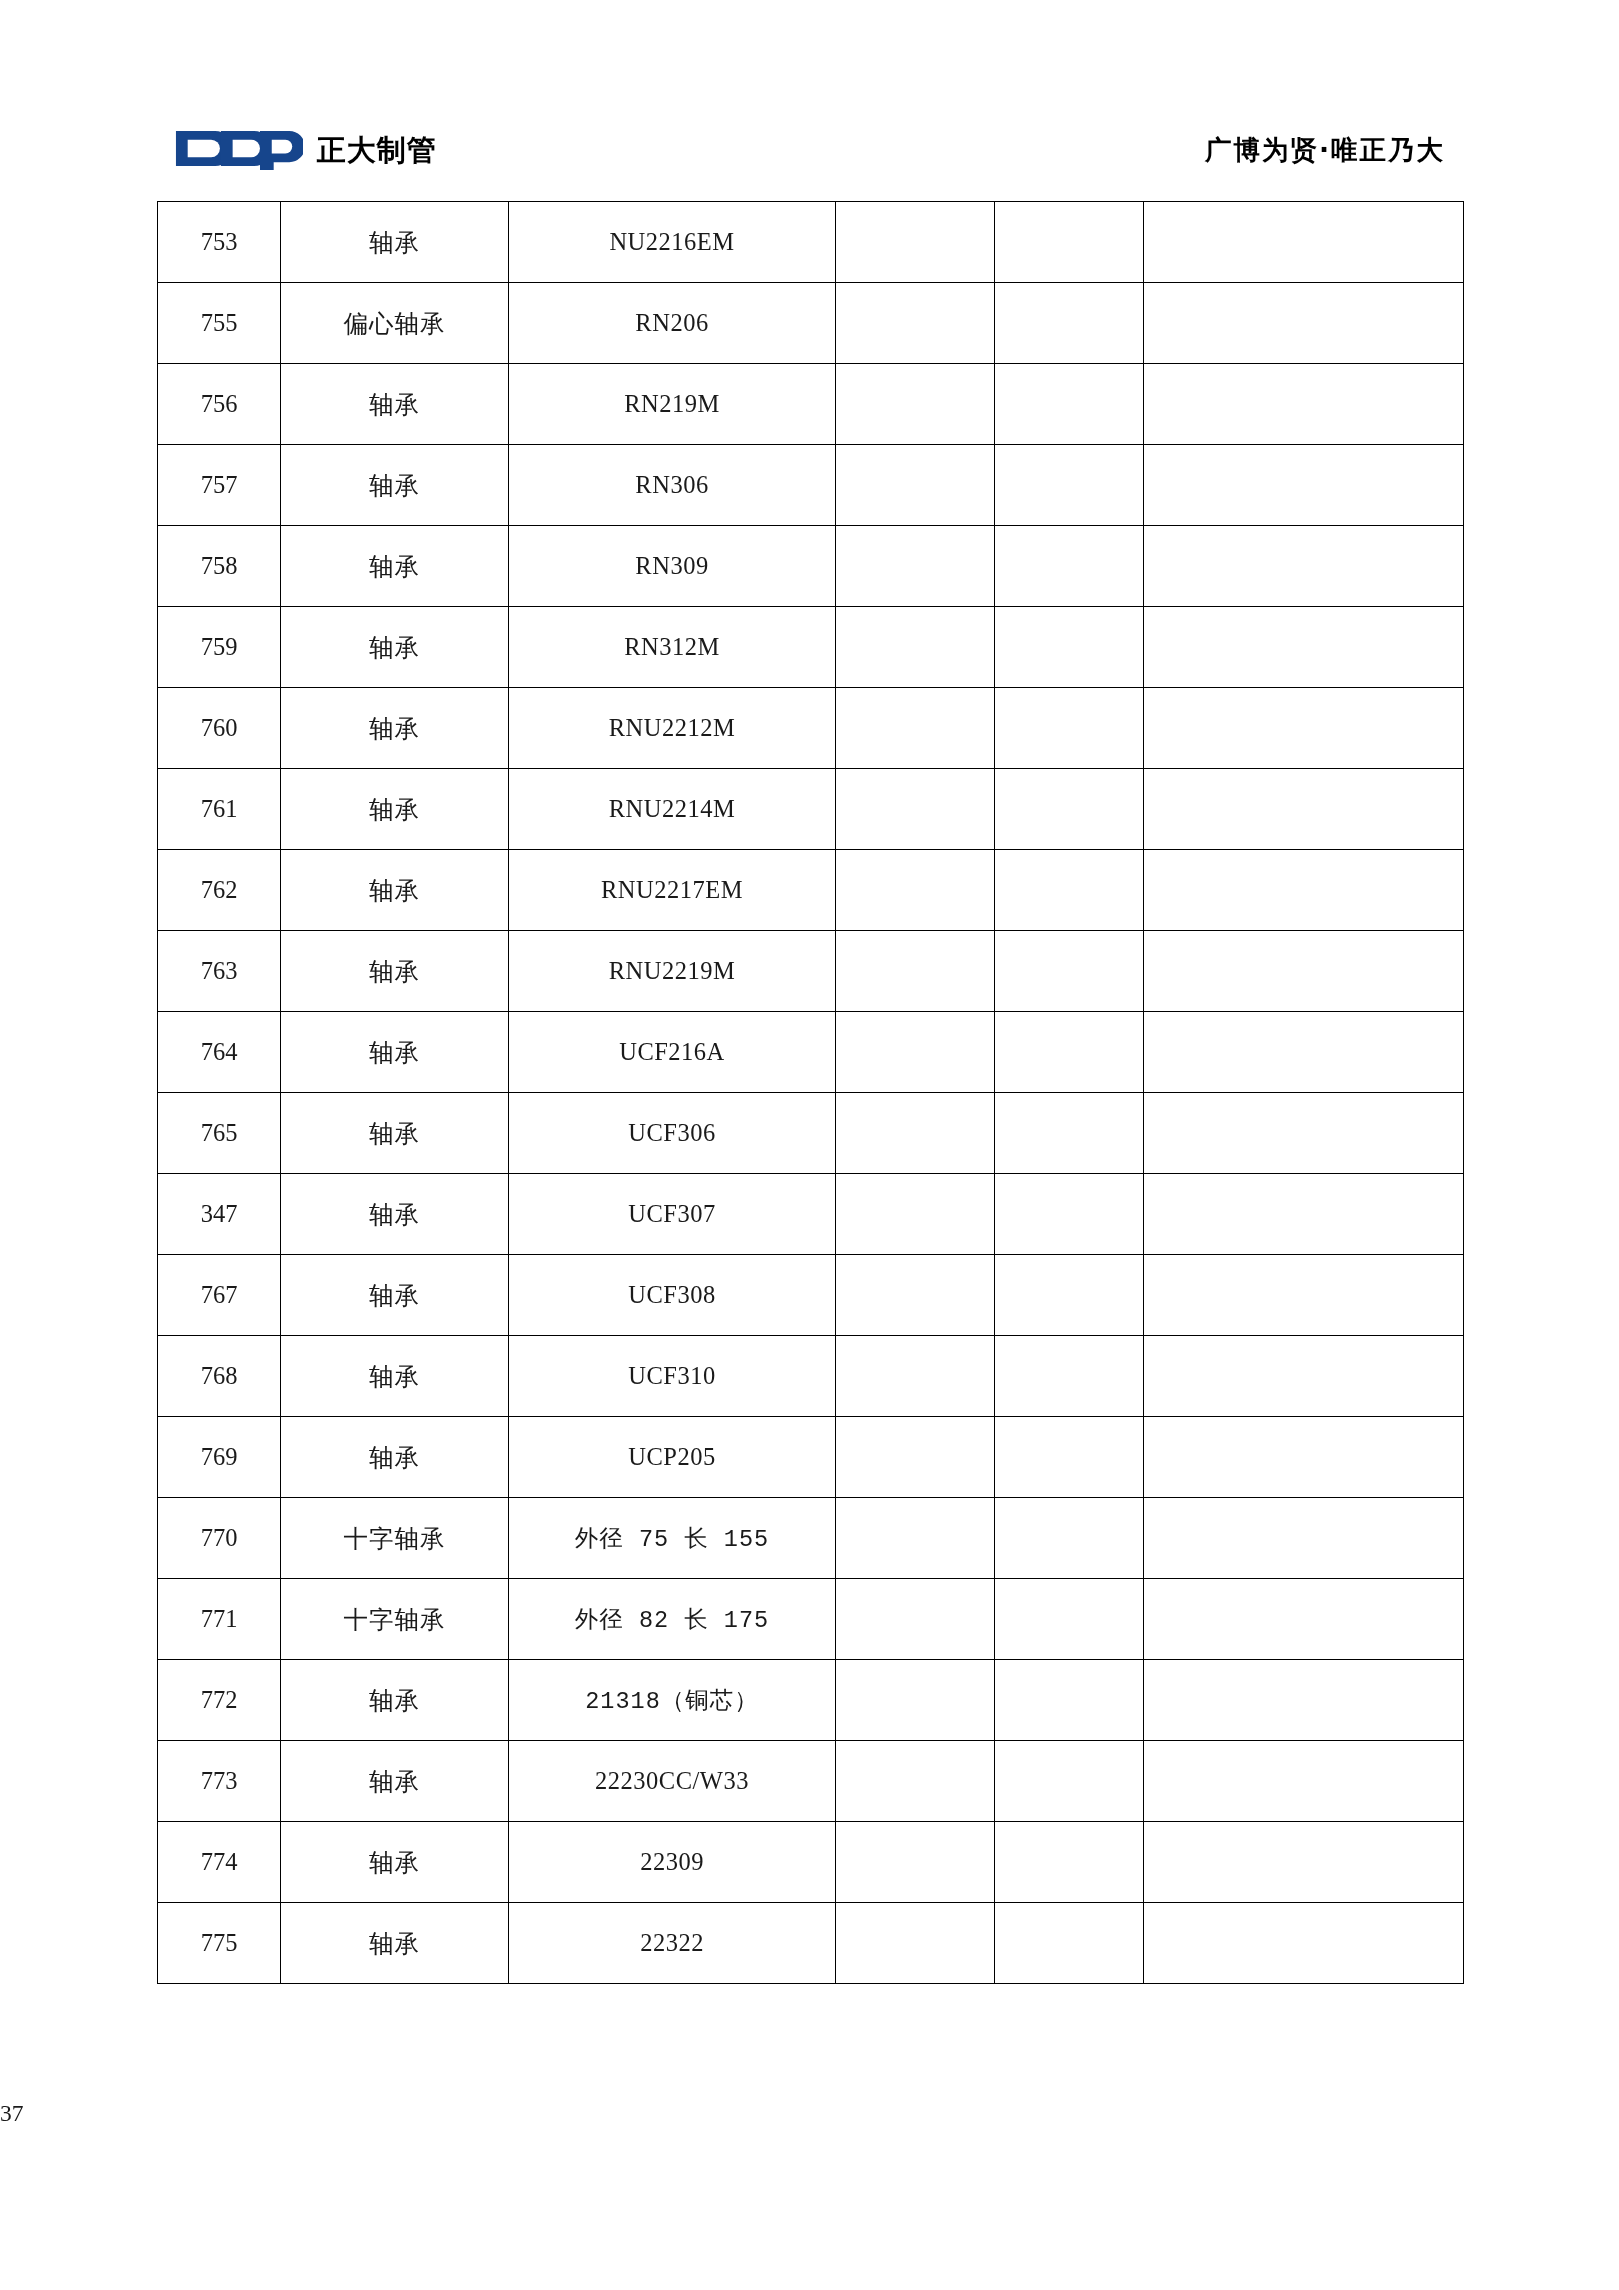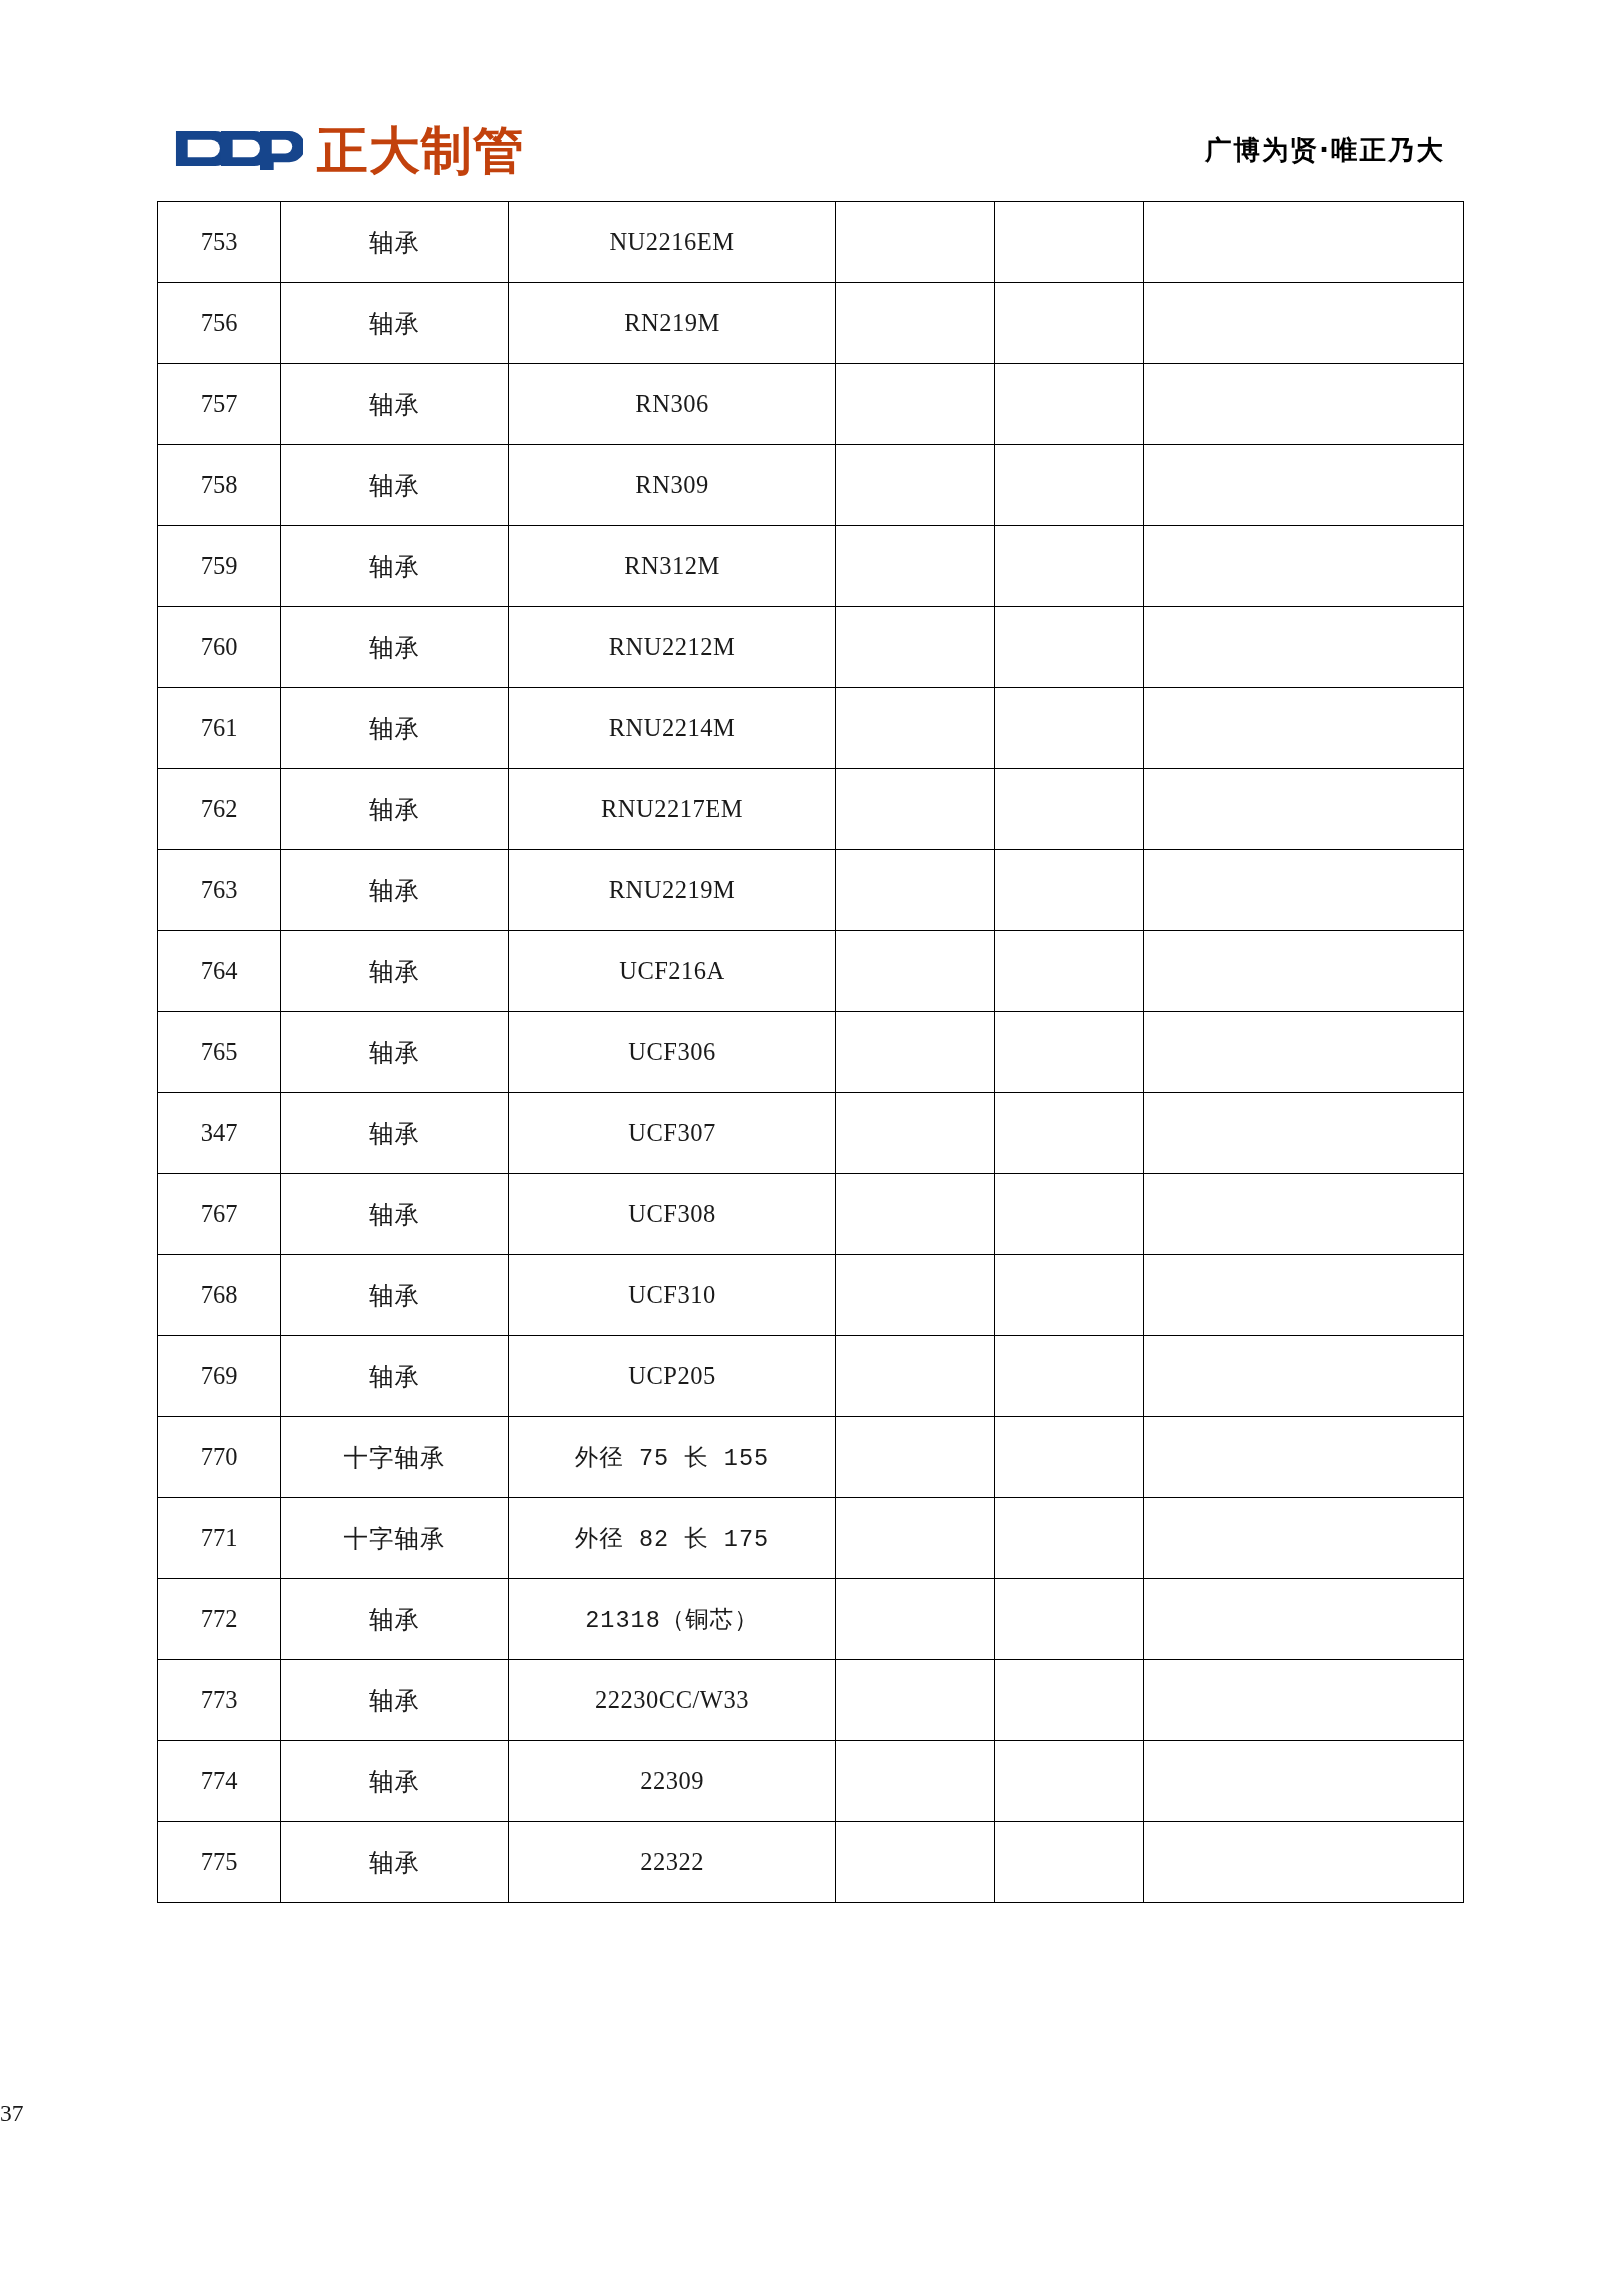--- a/index.html
+++ b/index.html
@@ -38,23 +38,23 @@
     display: flex;
     align-items: center;
     gap: 13.7px;
   }
   .logo-mark {
     display: block;
   }
   .logo-text {
     font-family: "DejaVu Sans", sans-serif;
     font-weight: bold;
-    font-size: 51px;
+    font-size: 29px;
     letter-spacing: 1px;
-    color: #c2410c;
+    color: #000000;
     line-height: 1;
     text-align: right;
   }
   .slogan {
     font-family: "DejaVu Sans", sans-serif;
     font-weight: bold;
     font-size: 26.5px;
     color: #000000;
     letter-spacing: 2px;
     line-height: 1;
@@ -159,20 +159,28 @@
       <tbody>
           <tr>
             <td class="idx">753</td>
             <td class="name">轴承</td>
             <td class="spec">NU2216EM</td>
             <td class="blank"></td>
             <td class="blank"></td>
             <td class="blank"></td>
           </tr>
           <tr>
+            <td class="idx">755</td>
+            <td class="name">偏心轴承</td>
+            <td class="spec">RN206</td>
+            <td class="blank"></td>
+            <td class="blank"></td>
+            <td class="blank"></td>
+          </tr>
+          <tr>
             <td class="idx">756</td>
             <td class="name">轴承</td>
             <td class="spec">RN219M</td>
             <td class="blank"></td>
             <td class="blank"></td>
             <td class="blank"></td>
           </tr>
           <tr>
             <td class="idx">757</td>
             <td class="name">轴承</td>

